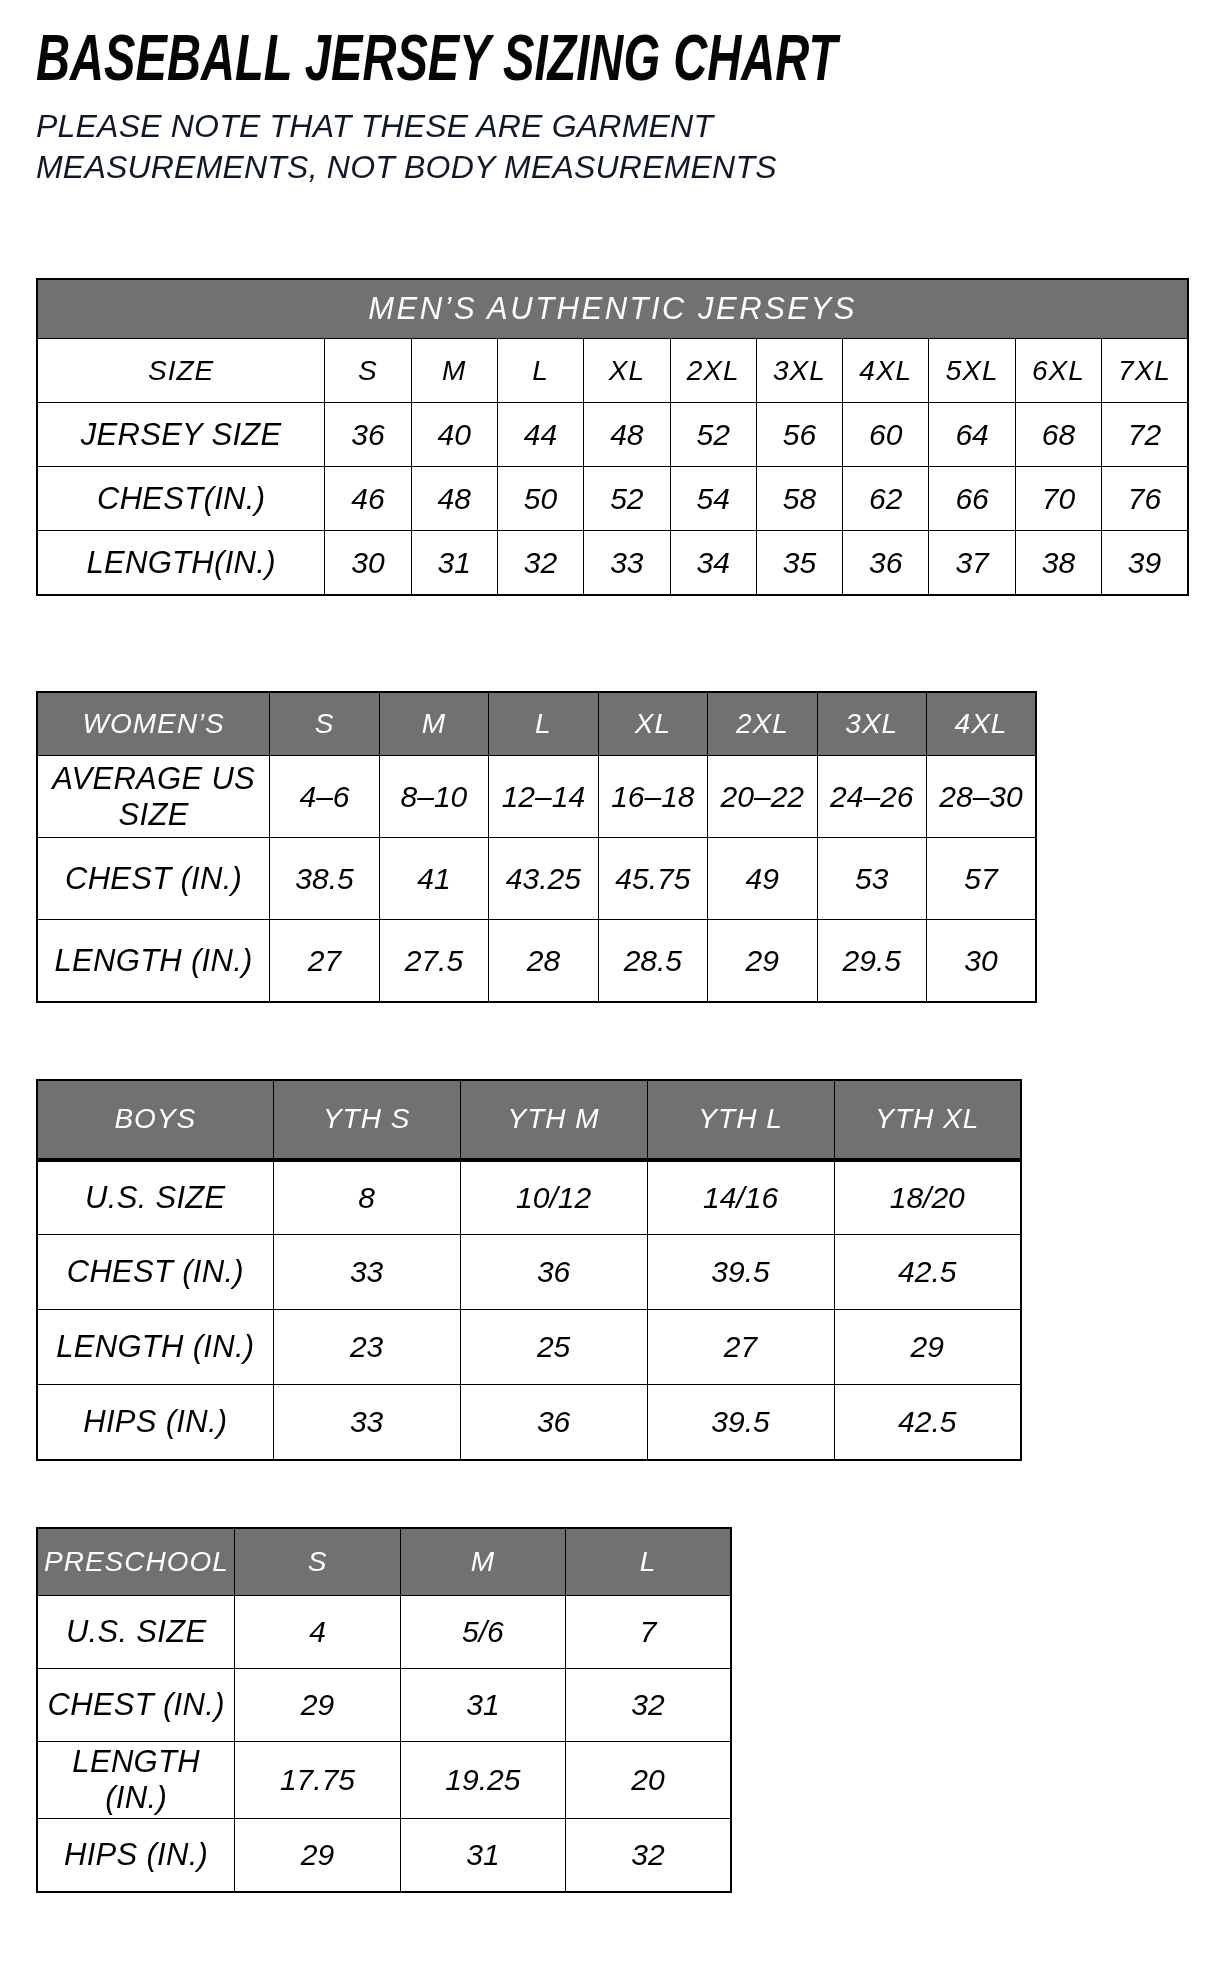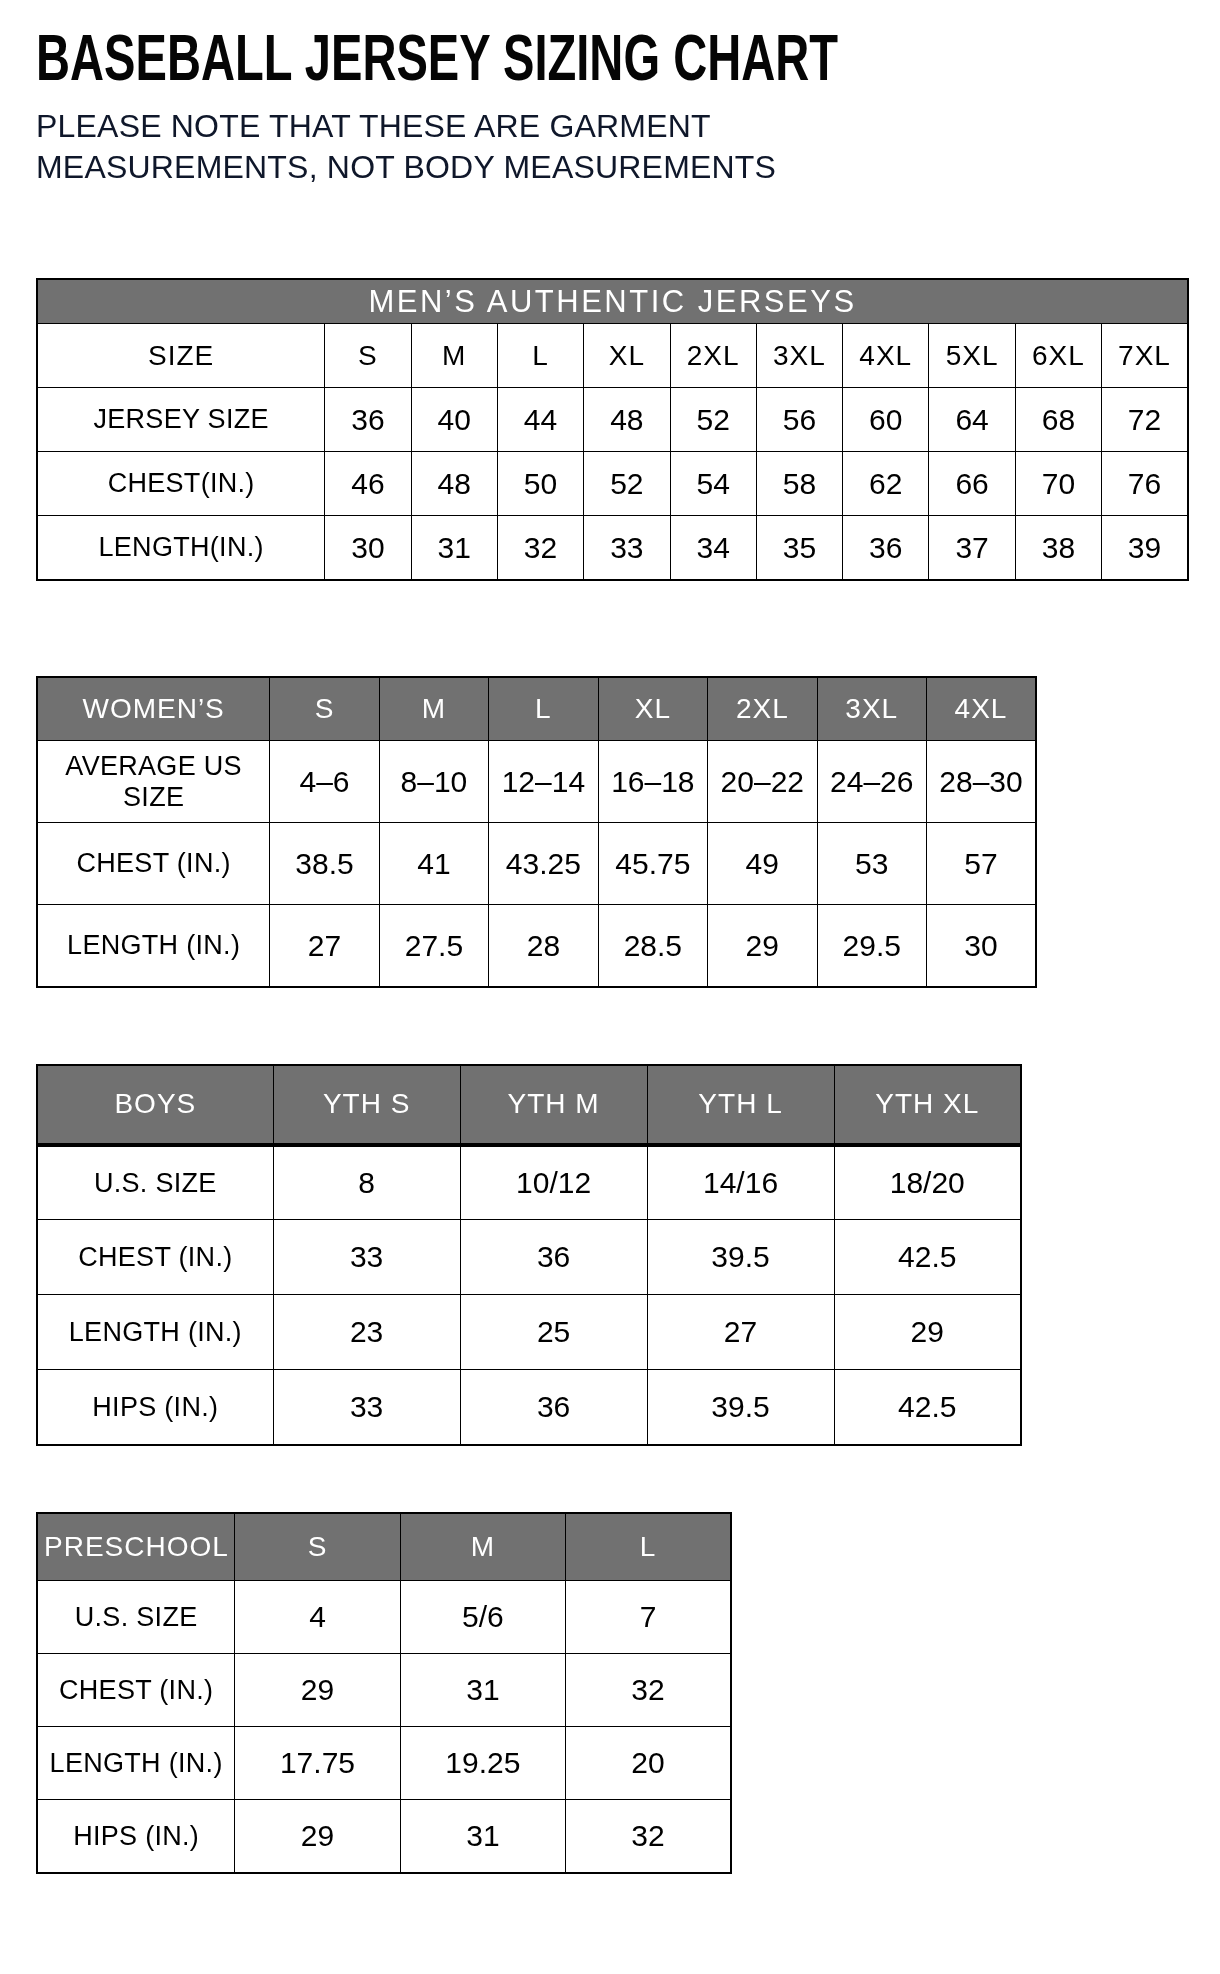--- a/index.html
+++ b/index.html
@@ -4,21 +4,21 @@
 <style>
   * { margin: 0; padding: 0; box-sizing: border-box; }
   html, body { background: #ffffff; }
   body {
     width: 1220px;
     height: 1974px;
     overflow: hidden;
     font-family: "Liberation Sans", sans-serif;
     color: #000;
   }
-  .page { padding: 26px 0 3px 36px; }
+  .page { padding: 26px 0 3px 36px; font-style: italic; }
 
   .title {
     font-size: 62px;
     font-weight: 900;
     letter-spacing: 0px;
     line-height: 1.0;
     transform: scale(0.76, 1.04);
     transform-origin: left top;
     white-space: nowrap;
     color: #050505;
@@ -49,27 +49,27 @@
     font-weight: 400;
   }
   .banner-row th {
     font-size: 31px;
     letter-spacing: 2.5px;
   }
   .header-row th {
     font-size: 28px;
     letter-spacing: 1px;
   }
-  .row-label { font-size: 27px; letter-spacing: 0.3px; }
+  .row-label { font-size: 31px; letter-spacing: 0.3px; }
   .cell { font-size: 30px; }
 
   
   .tbl-mens { width: 1153px; margin-top: 90px; }
   .tbl-mens tr { height: 64px; }
-  .tbl-mens .banner-row { height: 45px; }
+  .tbl-mens .banner-row { height: 60px; }
   .tbl-mens col.c0 { width: 25%; }
   .tbl-mens .header-row th {
     background: #ffffff;
     color: #000000;
     font-weight: 400;
     font-size: 28px;
   }
 
   
   .tbl-womens { width: 1001px; margin-top: 95px; }

